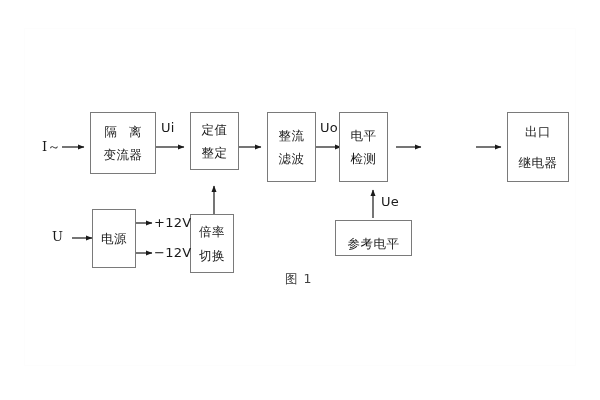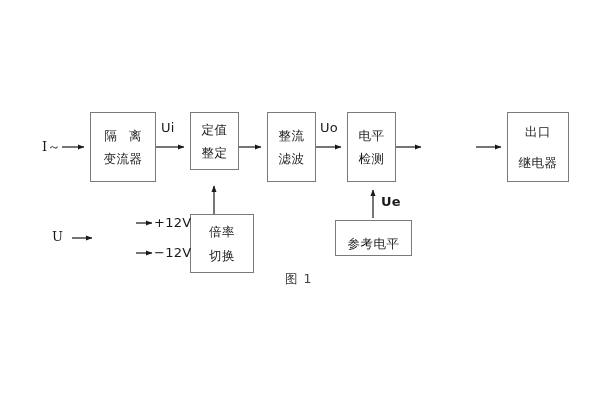--- a/index.html
+++ b/index.html
@@ -114,65 +114,68 @@
 
       <line x1="373" y1="218" x2="373" y2="190" marker-end="url(#ah)"></line>
 
       <line x1="72" y1="238" x2="92" y2="238" marker-end="url(#ah)"></line>
 
       <line x1="136" y1="223" x2="152" y2="223" marker-end="url(#ah)"></line>
       <line x1="136" y1="253" x2="152" y2="253" marker-end="url(#ah)"></line>
     </g>
   </svg>
 
-  <div class="box" style="left:90px; top:112px; width:66px; height:70px;">
+  <div class="box" style="left:90px; top:112px; width:66px; height:62px;">
     <span class="ln spaced">隔 离</span>
     <span class="ln">变流器</span>
   </div>
 
   <div class="box" style="left:190px; top:112px; width:49px; height:58px;">
     <span class="ln">定值</span>
     <span class="ln">整定</span>
   </div>
 
   <div class="box" style="left:267px; top:112px; width:49px; height:70px;align-items:center;">
     <span class="ln">整流</span>
     <span class="ln">滤波</span>
   </div>
 
-  <div class="box" style="left:347px; top:112px; width:49px; height:70px;">
+  <div class="box" style="left:339px; top:112px; width:49px; height:70px;">
     <span class="ln">电平</span>
     <span class="ln">检测</span>
   </div>
 
 
   <div class="box" style="left:507px; top:112px; width:62px; height:70px;gap:7px;">
     <span class="ln">出口</span>
     <span class="ln">继电器</span>
   </div>
 
+  <div class="box" style="left:92px; top:209px; width:44px; height:59px;">
+    <span class="ln">电源</span>
+  </div>
 
-  <div class="box" style="left:190px; top:214px; width:64px; height:59px;">
+  <div class="box" style="left:190px; top:214px; width:44px; height:59px;">
     <span class="ln">倍率</span>
     <span class="ln">切换</span>
   </div>
 
   <div class="box" style="left:335px; top:220px; width:77px; height:36px;justify-content:flex-end;">
     <span class="ln">参考电平</span>
   </div>
 
   <div class="label mono-ital" style="left:42px; top:138px;">I～</div>
 
   <div class="label mono-ital" style="left:52px; top:229px;">U</div>
 
   <div class="label" style="left:161px; top:120px;">Ui</div>
 
   <div class="label" style="left:320px; top:120px;">Uo</div>
 
-  <div class="label" style="left:381px; top:194px;font-weight:bold;">Ue</div>
+  <div class="label" style="left:381px; top:194px;">Ue</div>
 
   <div class="label" style="left:154px; top:215px;">+12V</div>
 
   <div class="label" style="left:154px; top:245px;">−12V</div>
 
   <div class="caption" style="left:285px; top:243px;">图 1</div>
 
 </div>
 
 </body></html>

